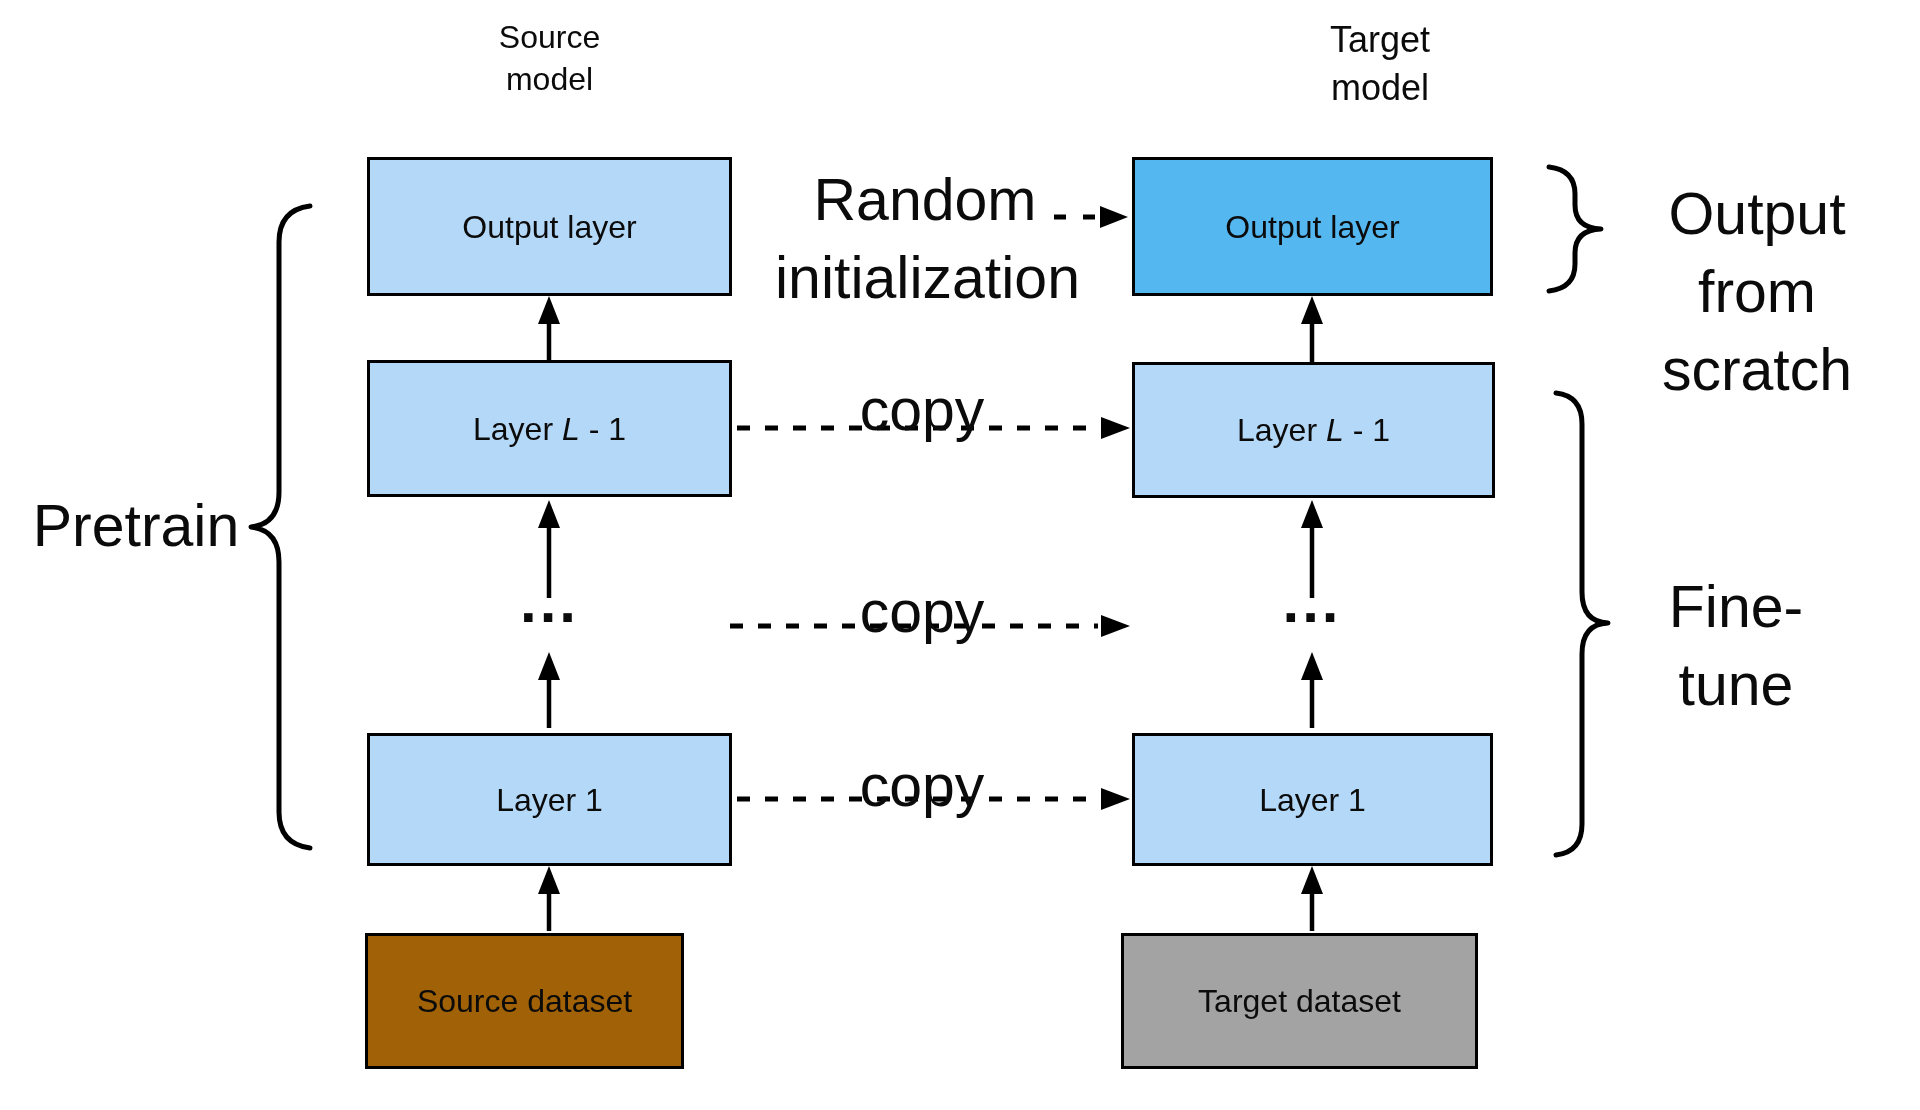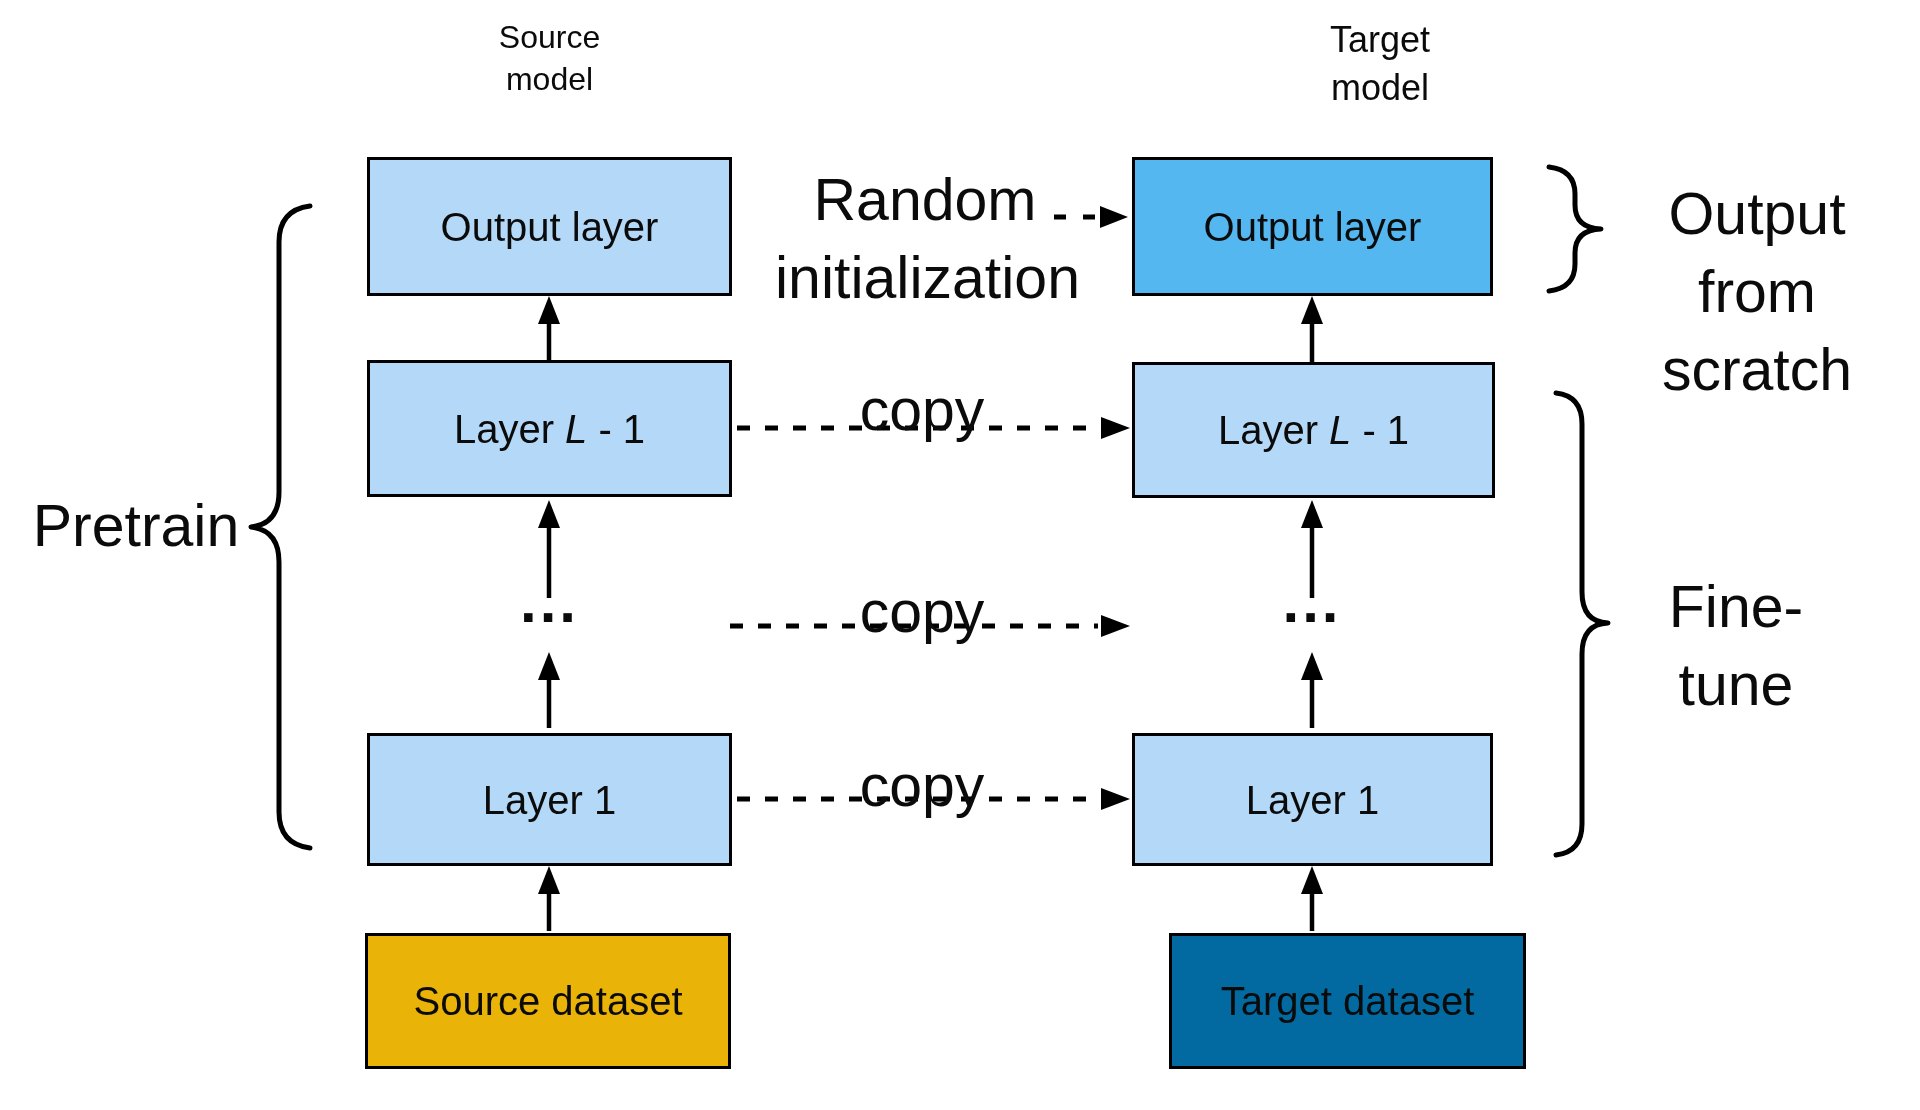--- a/index.html
+++ b/index.html
@@ -4,21 +4,21 @@
 <style>
   html,body{margin:0;padding:0;background:#fff;}
   .canvas{
     position:relative;width:1920px;height:1110px;background:#ffffff;
     font-family:"Liberation Sans",sans-serif;color:#0b0b0b;overflow:hidden;
   }
   svg.connector-layer{position:absolute;left:0;top:0;width:1920px;height:1110px;}
   .box{
     position:absolute;border:3px solid #000;box-sizing:border-box;
     display:flex;align-items:center;justify-content:center;
-    font-size:40px;line-height:1;white-space:pre;
+    font-size:32px;line-height:1;white-space:pre;
   }
   .it{font-style:italic;}
   .label{position:absolute;text-align:center;font-size:59px;line-height:1.32;}
   .ellipsis{
     position:absolute;text-align:center;font-size:60px;font-weight:700;
     line-height:1;letter-spacing:3px;
   }
 </style>
 </head>
 <body>
@@ -88,39 +88,39 @@
   <div class="box" style="left: 367px; top: 360px; width: 365px; height: 137px; background-color: rgb(180, 216, 247);">
     <span><span>Layer </span><span class="it">L</span><span> - 1</span></span>
   </div>
 
   <div class="ellipsis" style="left:367px;top:572px;width:365px;">...</div>
 
   <div class="box" style="left: 367px; top: 733px; width: 365px; height: 133px; background-color: rgb(180, 216, 247);">
     <span>Layer 1</span>
   </div>
 
-  <div class="box" style="left: 365px; top: 933px; width: 366px; height: 136px; background-color: #eab308;">
+  <div class="box" style="left: 365px; top: 933px; width: 319px; height: 136px; background-color: #a16207;">
     <span>Source dataset</span>
   </div>
 
   <div class="box" style="left: 1132px; top: 157px; width: 361px; height: 139px; background-color: rgb(84, 183, 240);">
     <span>Output layer</span>
   </div>
 
   <div class="box" style="left: 1132px; top: 362px; width: 363px; height: 136px; background-color: rgb(180, 216, 247);">
     <span><span>Layer </span><span class="it">L</span><span> - 1</span></span>
   </div>
 
   <div class="ellipsis" style="left:1132px;top:572px;width:360px;">...</div>
 
   <div class="box" style="left: 1132px; top: 733px; width: 361px; height: 133px; background-color: rgb(180, 216, 247);">
     <span>Layer 1</span>
   </div>
 
-  <div class="box" style="left: 1169px; top: 933px; width: 357px; height: 136px; background-color: #0369a1;">
+  <div class="box" style="left: 1121px; top: 933px; width: 357px; height: 136px; background-color: #a3a3a3;">
     <span>Target dataset</span>
   </div>
 
   <div class="label" style="left:775px;top:162px;width:300px;">
     <div>Random</div>
     <div>initialization</div>
   </div>
 
   <div class="label" style="left:822px;top:372px;width:200px;">copy</div>
   <div class="label" style="left:822px;top:574px;width:200px;">copy</div>

